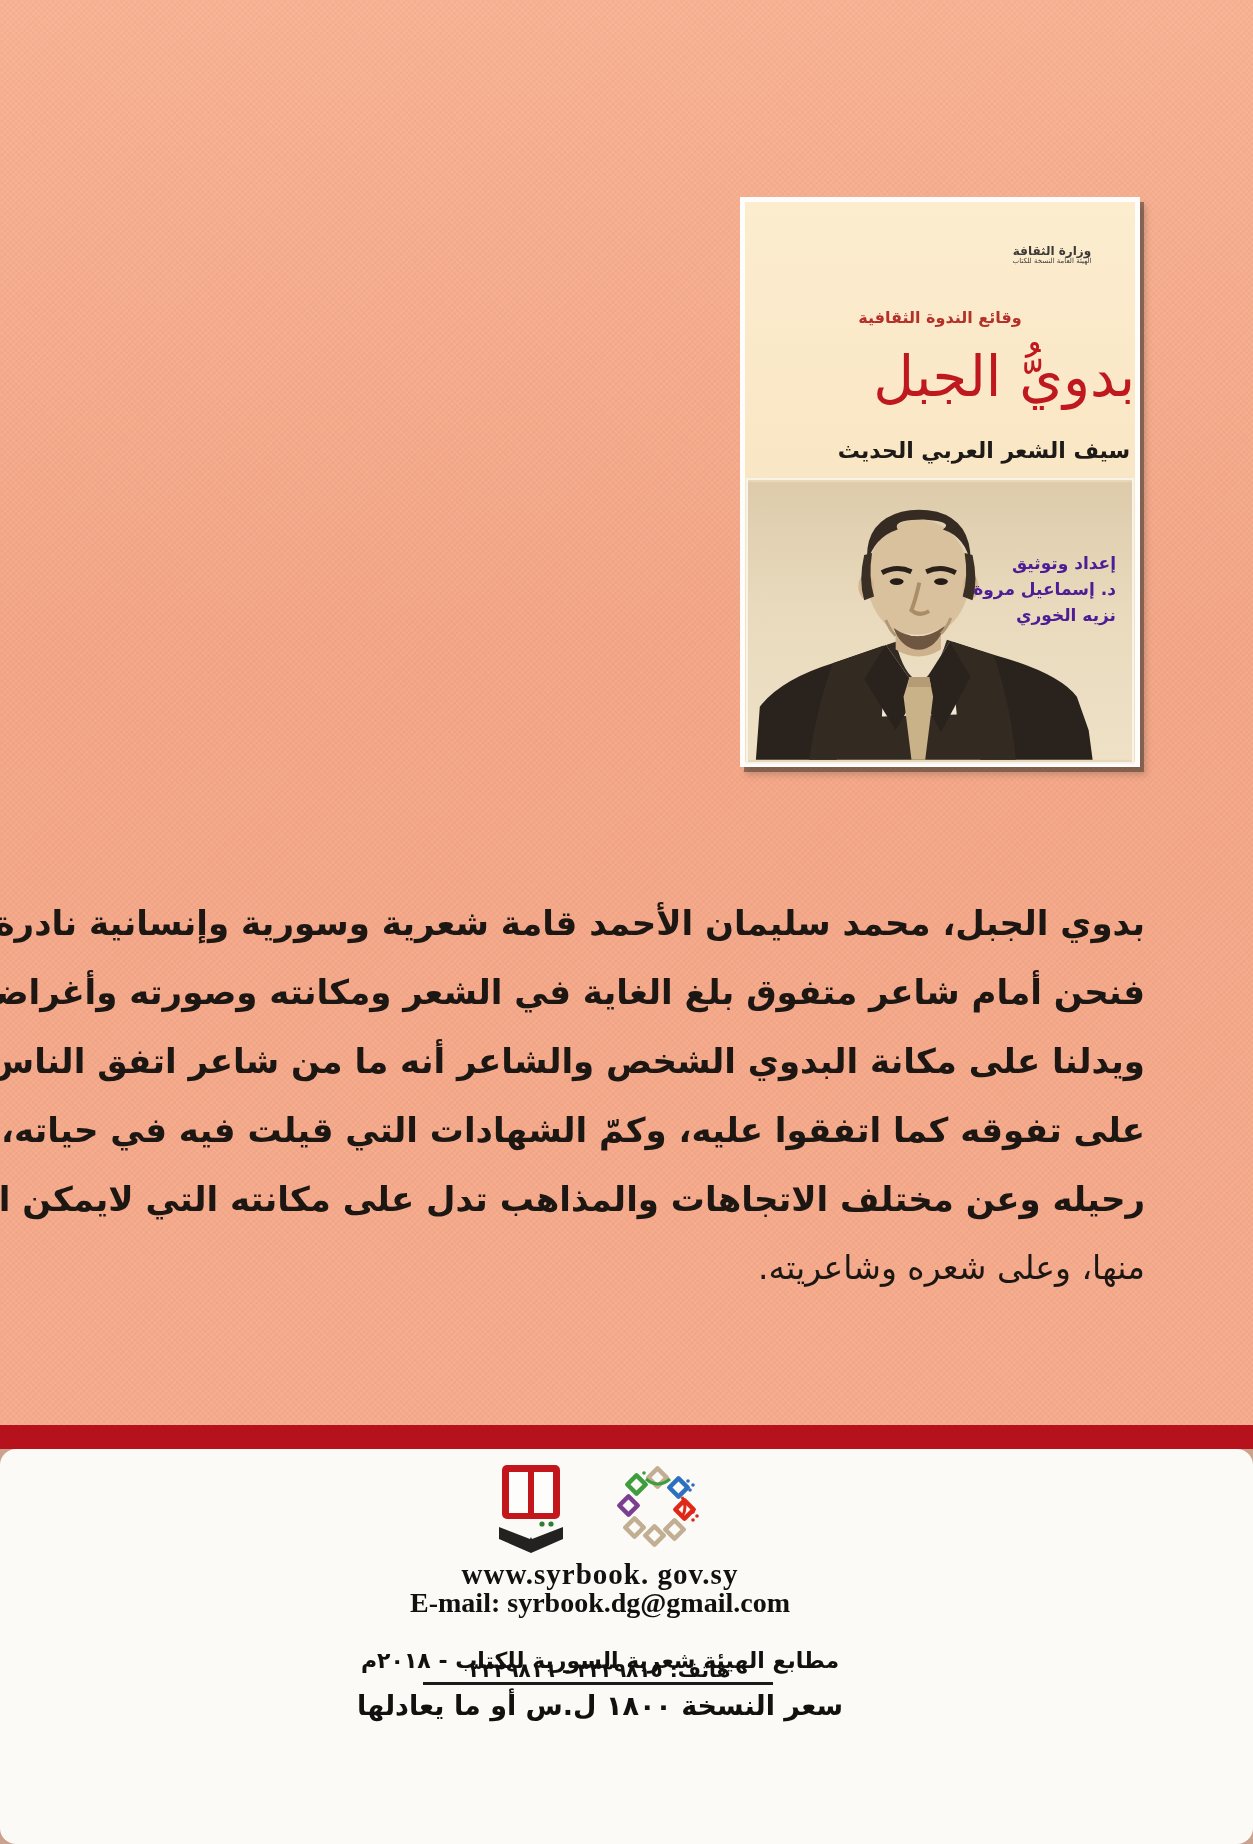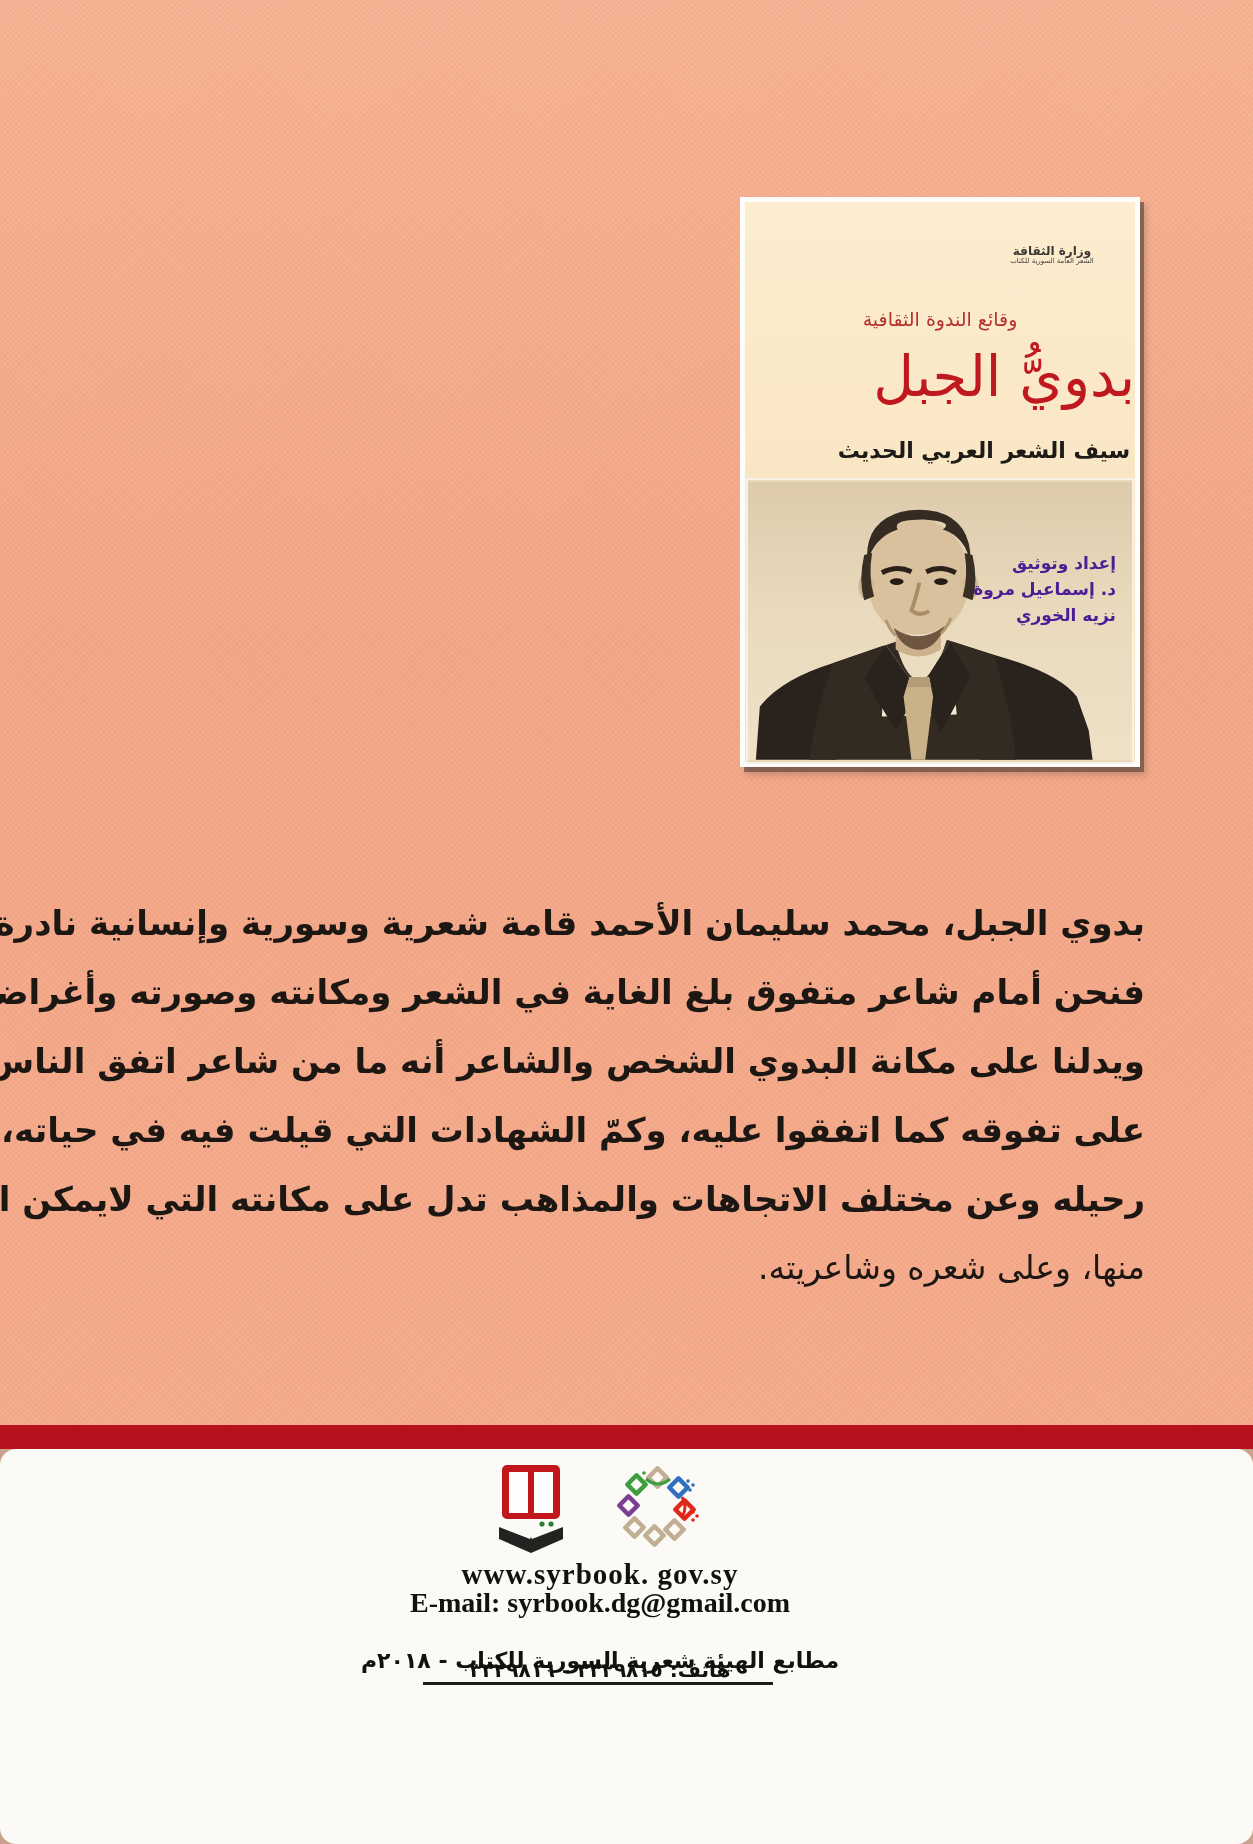--- a/index.html
+++ b/index.html
@@ -23,21 +23,21 @@
     box-shadow:4px 5px 0 rgba(72,58,50,.55), 6px 8px 6px rgba(72,58,50,.25);
   }
   .pub-logo{
     position:absolute;right:28px;top:44px;width:110px;
     text-align:center;color:#3c3a36;direction:rtl;
   }
   .pub-logo .l1{font-size:12px;font-weight:bold;letter-spacing:0;line-height:11px;}
   .pub-logo .l2{font-size:7px;line-height:9px;}
   .series{
     position:absolute;left:0;top:106px;width:100%;text-align:center;
-    direction:rtl;font-size:19px;font-weight:normal;color:#b43029;
+    direction:rtl;font-size:16px;font-weight:bold;color:#b43029;
   }
   .cover-title{
     position:absolute;left:0;top:142px;width:100%;text-align:right;
     direction:rtl;font-size:56px;font-weight:normal;color:#bf181e;
   }
   .cover-subtitle{
     position:absolute;left:0;top:236px;width:100%;text-align:center;
     direction:rtl;font-size:22px;font-weight:bold;color:#1d1a17;padding-left:44px;
   }
   .photo{
@@ -82,21 +82,21 @@
 </head>
 <body>
 
 <div class="page">
 
   <div class="salmon">
 
     <div class="cover">
       <div class="pub-logo">
         <div class="l1">وزارة الثقافة</div>
-        <div class="l2">الشعر العامة السورية للكتاب</div>
+        <div class="l2">الهيئة العامة النسخة للكتاب</div>
       </div>
       <div class="series">وقائع الندوة الثقافية</div>
       <div class="cover-title">بدويُّ الجبل</div>
       <div class="cover-subtitle">سيف الشعر العربي الحديث</div>
 
       <div class="photo">
         <svg viewBox="0 0 390 282">
           <defs>
             <linearGradient id="pbg" x1="0" y1="0" x2="0" y2="1">
               <stop offset="0" stop-color="#ddcbab"></stop>
@@ -192,15 +192,16 @@
         <circle cx="81" cy="51" r="1.8" fill="#e02818"></circle>
         <circle cx="77" cy="55" r="1.8" fill="#e02818"></circle>
       <circle cx="28" cy="8" r="1.8" fill="#3e9e3e"></circle>
     </svg>
 
     <div class="f-line website">www.syrbook. gov.sy</div>
     <div class="f-line email">E-mail: syrbook.dg@gmail.com</div>
     <div class="f-line phone">هاتف: ٣٣٢٩٨١٥ - ٣٣٢٩٨١٦</div>
     <div class="f-line printer">مطابع الهيئة شعرية السورية للكتاب - ٢٠١٨م</div>
     <div class="price-divider"></div>
+    <div class="f-line price">سعر النسخة ١٨٠٠ ل.س أو ما يعادلها</div>
   </div>
 
 </div>
 
 </body></html>

